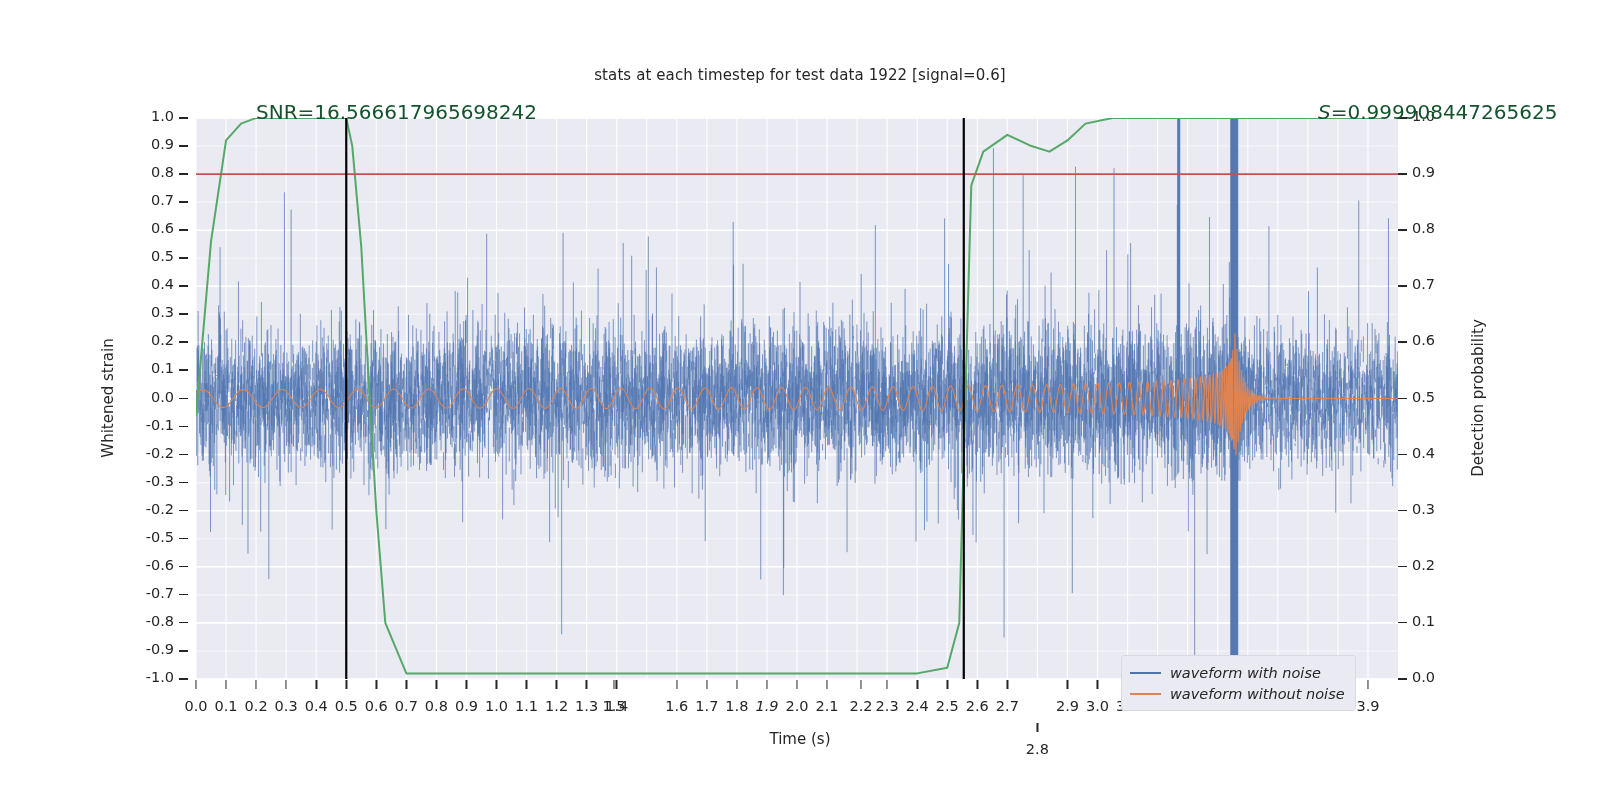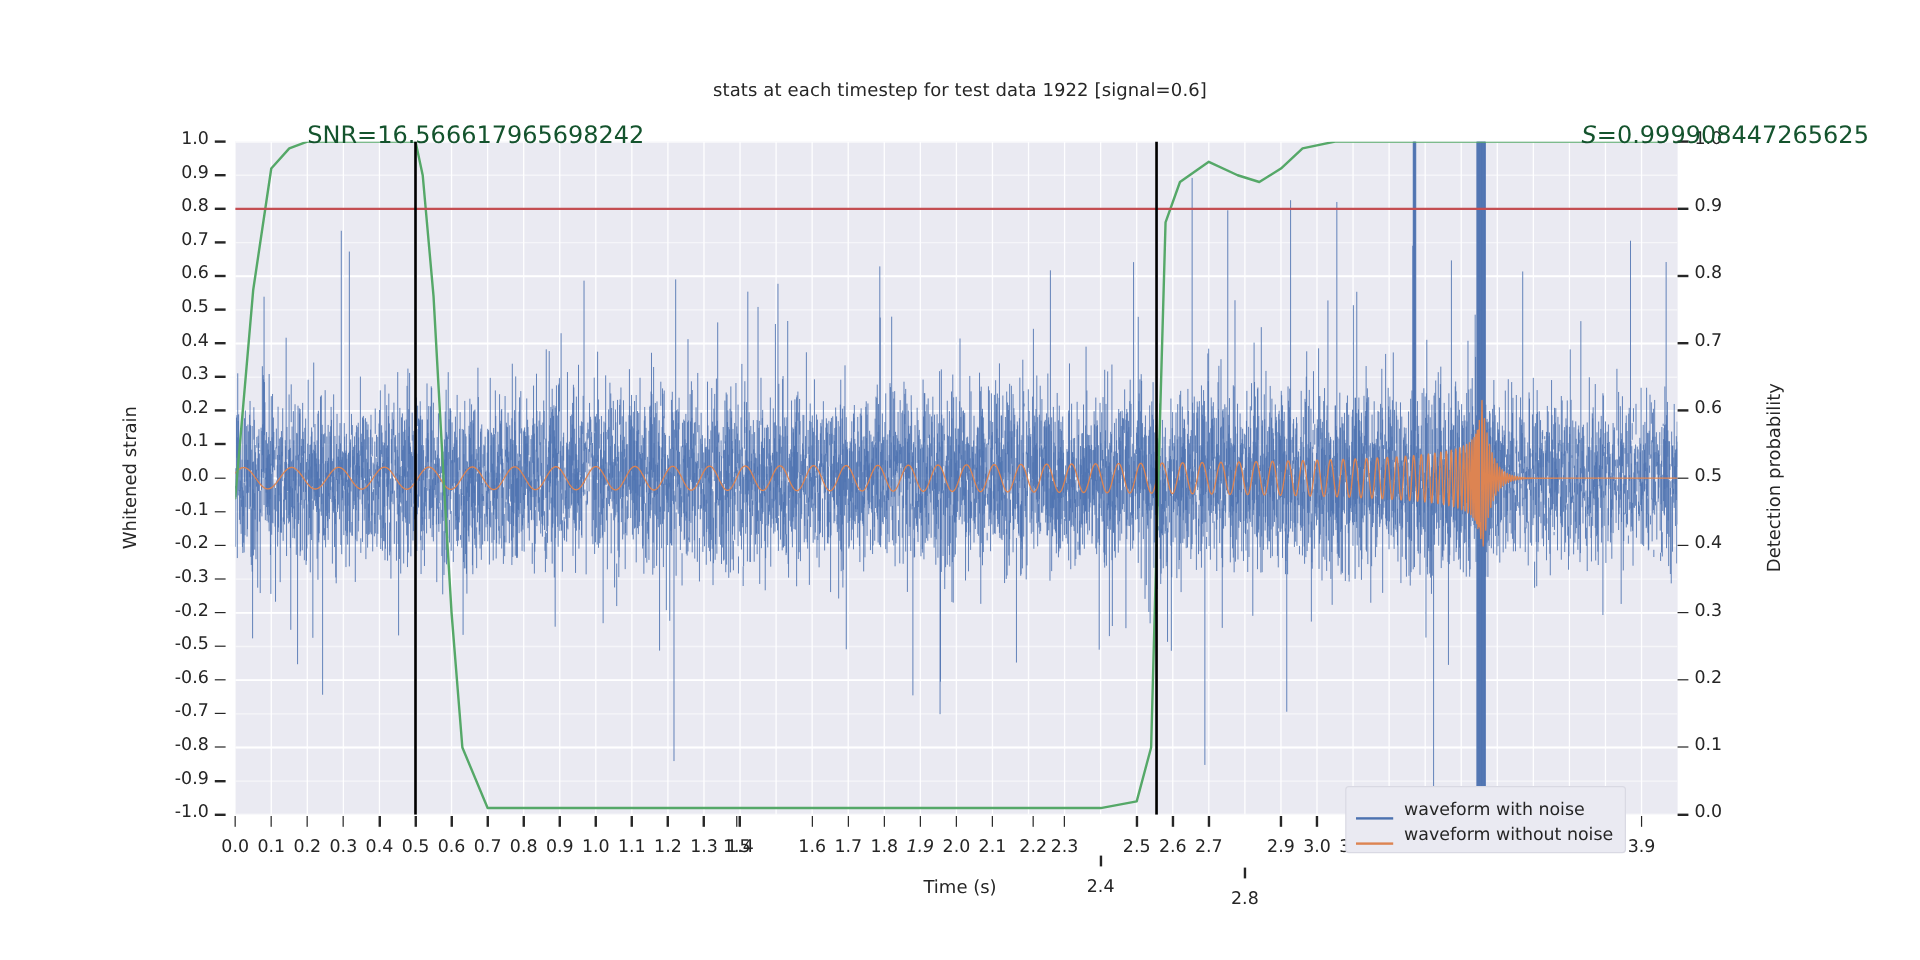--- a/index.html
+++ b/index.html
@@ -67,21 +67,21 @@
   #annot-s{left:1318px;top:100px;}
   .annot .mi{font-style:italic;}
   .annot .sub{font-size:13px;font-style:italic;vertical-align:-3px;}
 
   
   #legend{
     position:absolute;left:1121px;top:655px;
     background:#eaeaf2;border:1px solid #d9d9e3;border-radius:3px;
     padding:6px 10px 6px 8px;
   }
-  .legend-row{display:flex;align-items:flex-end;height:21px;}
+  .legend-row{display:flex;align-items:center;height:21px;font-style:italic;}
   .legend-swatch{width:31px;height:0;border-top:2.2px solid #4c72b0;margin-right:9px;}
   .legend-swatch.orange{border-top-color:#dd8452;}
   .legend-label{font-size:14.5px;color:#262626;white-space:nowrap;}
 </style>
 </head>
 <body>
 
 <div id="figure">
 
   <div id="title">stats at each timestep for test data 1922 [signal=0.6]</div>
@@ -321,21 +321,21 @@
       <div class="xtick" style="left: 616.7px;"><i class="mark"></i>1.4</div>
       <div class="xtick" style="left: 614px;"><i class="mark"></i>1.5</div>
       <div class="xtick" style="left: 676.8px;"><i class="mark"></i>1.6</div>
       <div class="xtick" style="left: 706.85px;"><i class="mark"></i>1.7</div>
       <div class="xtick" style="left: 736.9px;"><i class="mark"></i>1.8</div>
       <div class="xtick" style="left: 766.95px; font-style: italic;"><i class="mark"></i>1.9</div>
       <div class="xtick" style="left: 797px;"><i class="mark"></i>2.0</div>
       <div class="xtick" style="left: 827.05px;"><i class="mark"></i>2.1</div>
       <div class="xtick" style="left: 861px;"><i class="mark"></i>2.2</div>
       <div class="xtick" style="left: 887.15px;"><i class="mark"></i>2.3</div>
-      <div class="xtick" style="left: 917.2px; margin-top: 33px;"><i class="mark"></i>2.4</div>
+      <div class="xtick" style="left: 917.2px;"><i class="mark"></i>2.4</div>
       <div class="xtick" style="left: 947.25px;"><i class="mark"></i>2.5</div>
       <div class="xtick" style="left: 977.3px;"><i class="mark"></i>2.6</div>
       <div class="xtick" style="left: 1007.35px;"><i class="mark"></i>2.7</div>
       <div class="xtick" style="left: 1037.4px; margin-top: 43px;"><i class="mark"></i>2.8</div>
       <div class="xtick" style="left: 1067.45px;"><i class="mark"></i>2.9</div>
       <div class="xtick" style="left: 1097.5px;"><i class="mark"></i>3.0</div>
       <div class="xtick" style="left: 1127.55px;"><i class="mark"></i>3.1</div>
       <div class="xtick" style="left: 1157.6px;"><i class="mark"></i>3.2</div>
       <div class="xtick" style="left: 1187.65px;"><i class="mark"></i>3.3</div>
       <div class="xtick" style="left: 1217.7px;"><i class="mark"></i>3.4</div>

